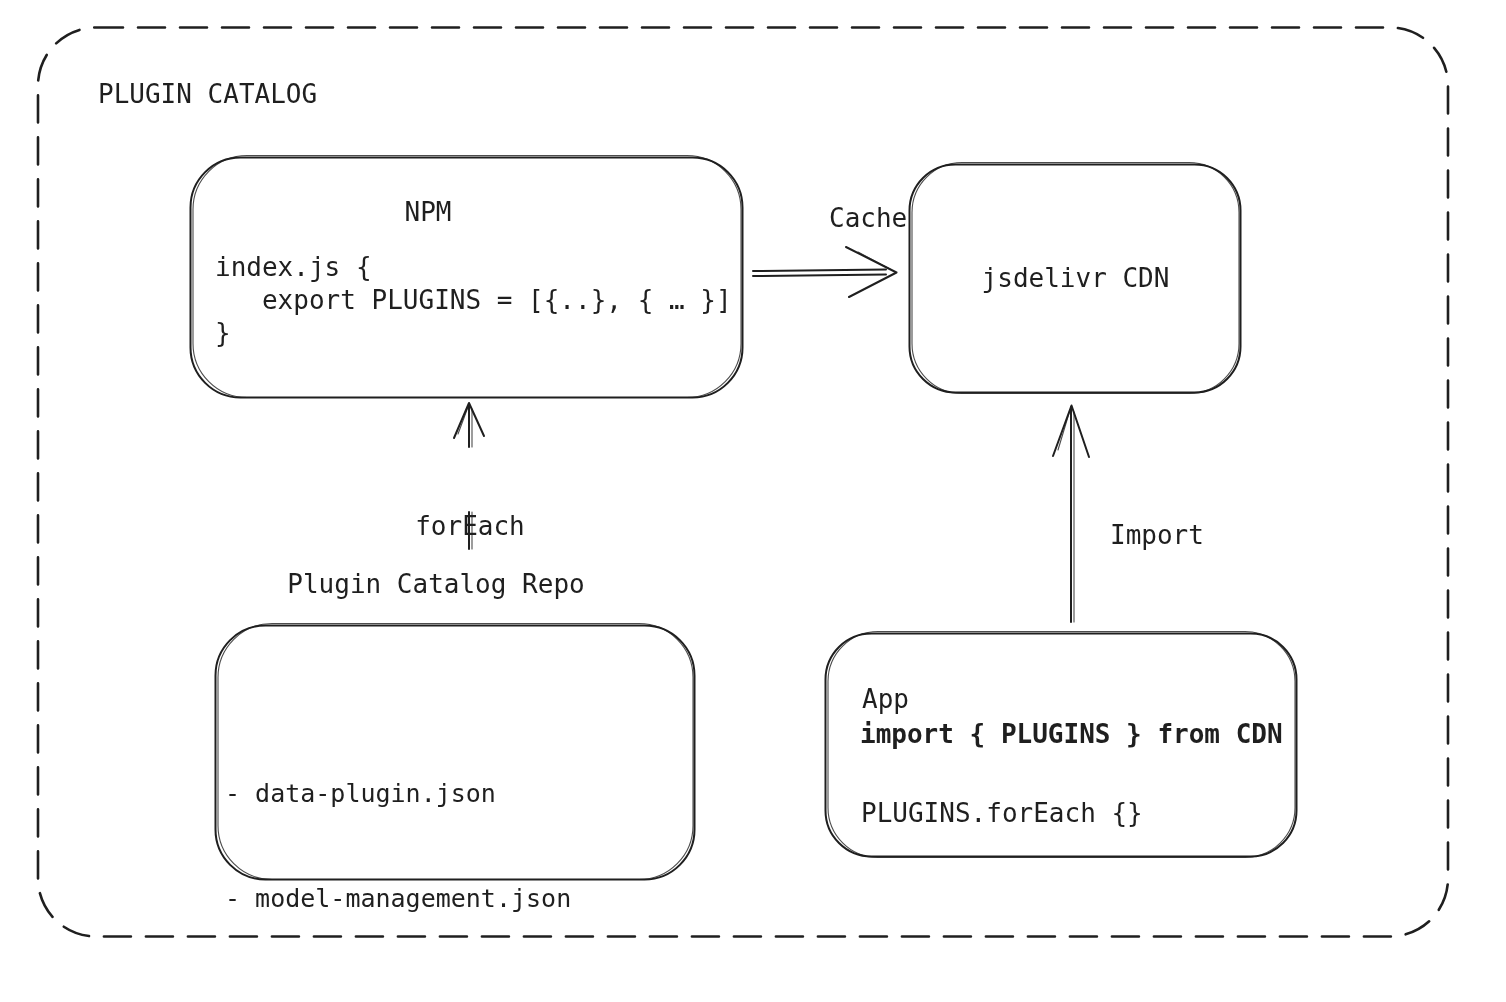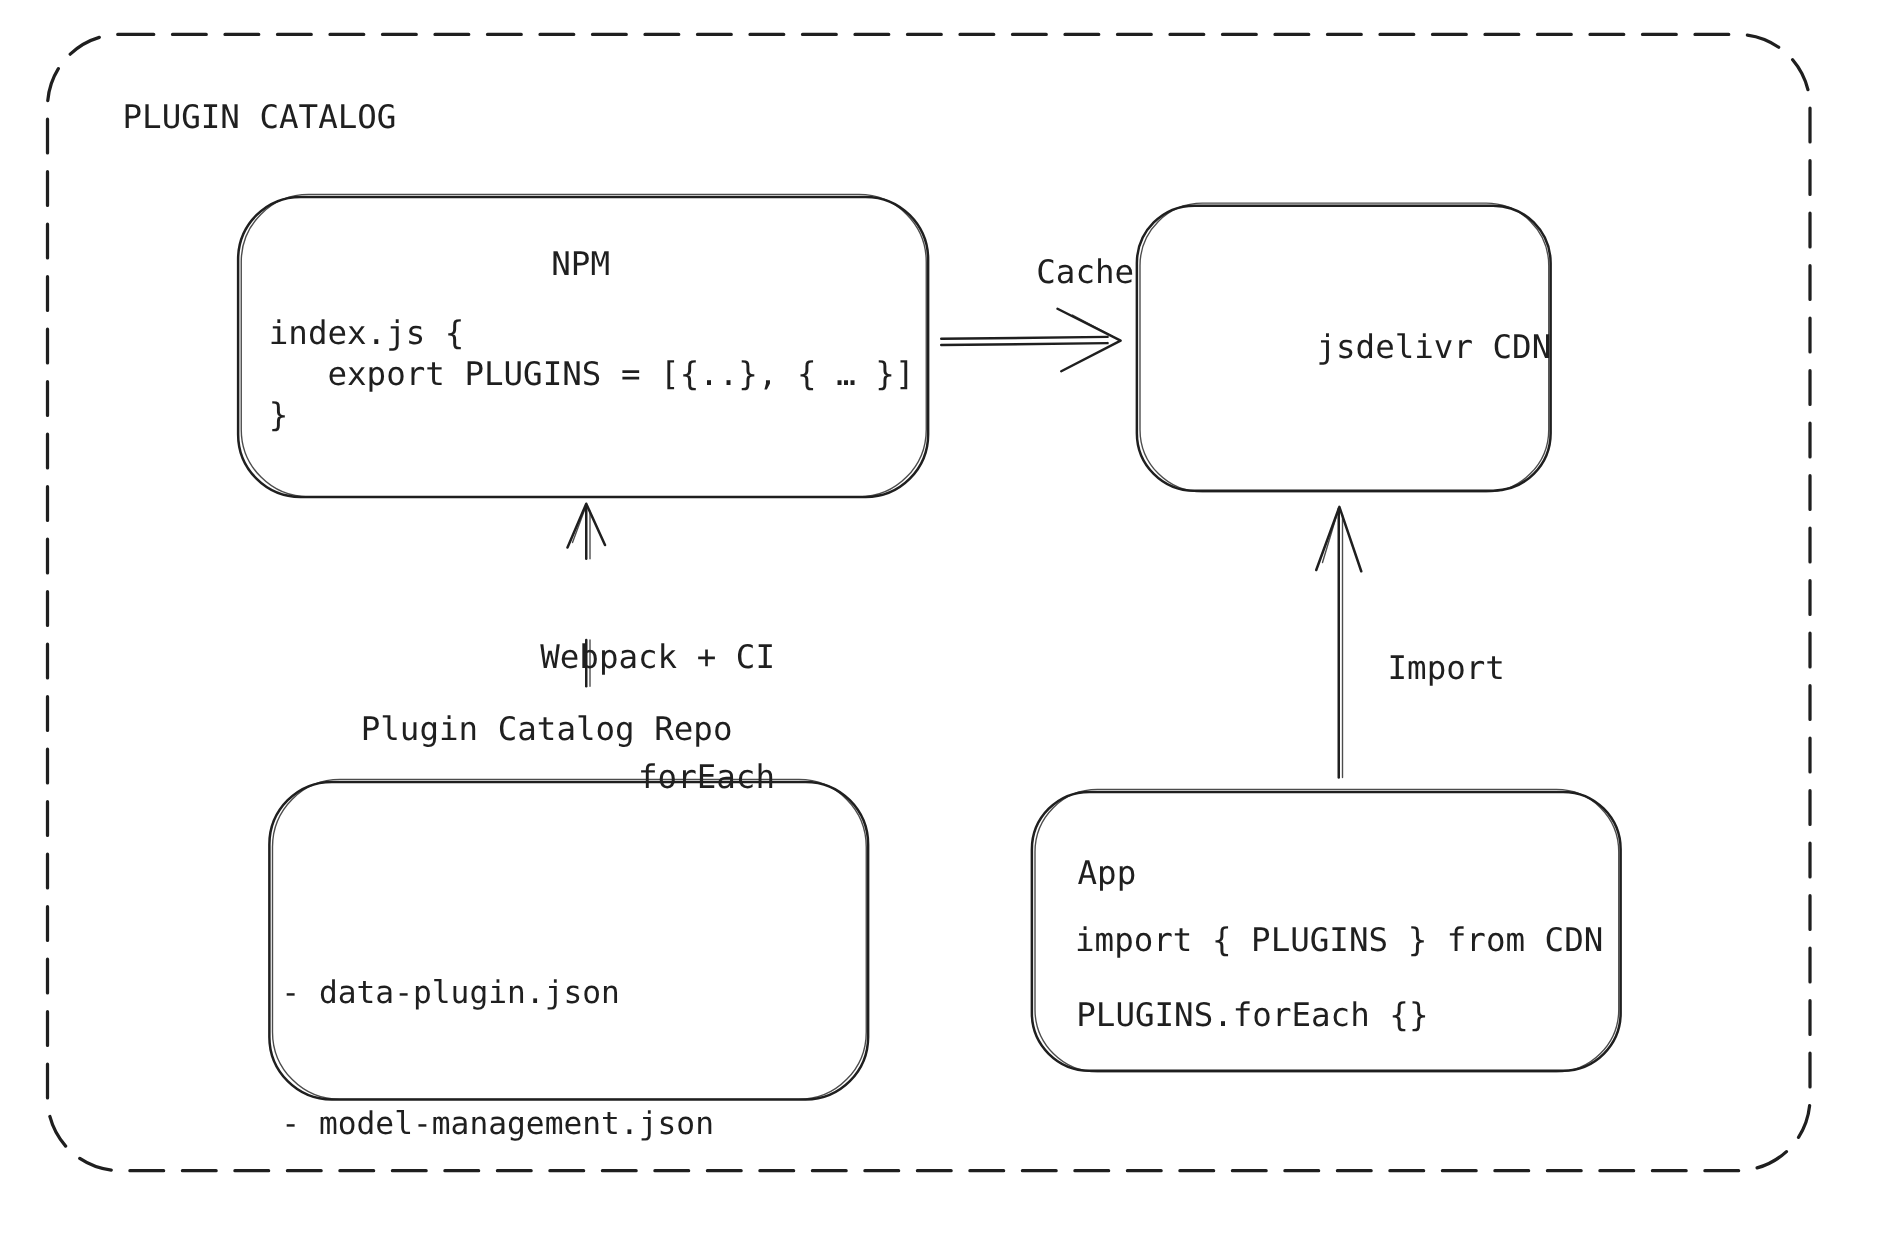--- a/index.html
+++ b/index.html
@@ -38,21 +38,21 @@
   .dashed {
     stroke-width: 2.6;
     stroke-dasharray: 27 15;
   }
   .txt {
     position: absolute;
     font-size: 26px;
     line-height: 32px;
     white-space: pre;
   }
-  .center { text-align: right; }
+  .center { text-align: center; }
   .items .txt-line {
     font-size: 25px;
     line-height: 35px;
     white-space: pre;
   }
 </style>
 </head>
 <body>
 
 <div id="stage">
@@ -111,33 +111,32 @@
 
   <div class="txt" style="left:215px; top:251px; line-height:33px;">index.js {
    export PLUGINS = [{..}, { … }]
 }</div>
 
   <div class="txt" style="left:788px; top:202px;margin-left:41px;">Cache</div>
 
   <div class="txt center" style="left:910px; top:262px; width:331px;">jsdelivr CDN</div>
 
   <div class="txt center" style="left:320px; top:446px; width:300px;">
-    <div>Webpack + CI</div>
     <div>forEach</div>
   </div>
 
   <div class="txt center" style="left:286px; top:568px; width:300px;">Plugin Catalog Repo</div>
 
   <div class="txt items" style="left:225px; top:706px; line-height:35px;">
     <div class="txt-line">- data-plugin.json</div>
     <div class="txt-line">- model-management.json</div>
     <div class="txt-line">…</div>
   </div>
 
   <div class="txt" style="left:862px; top:683px;">App</div>
 
-  <div class="txt" style="left:860px; top:737px;">import { PLUGINS } from CDN</div>
+  <div class="txt" style="left:860px; top:718px;font-weight:bold;">import { PLUGINS } from CDN</div>
 
   <div class="txt" style="left:861px; top:797px;">PLUGINS.forEach {}</div>
 
   <div class="txt" style="left:1110px; top:519px;">Import</div>
 
 </div>
 
 </body></html>

